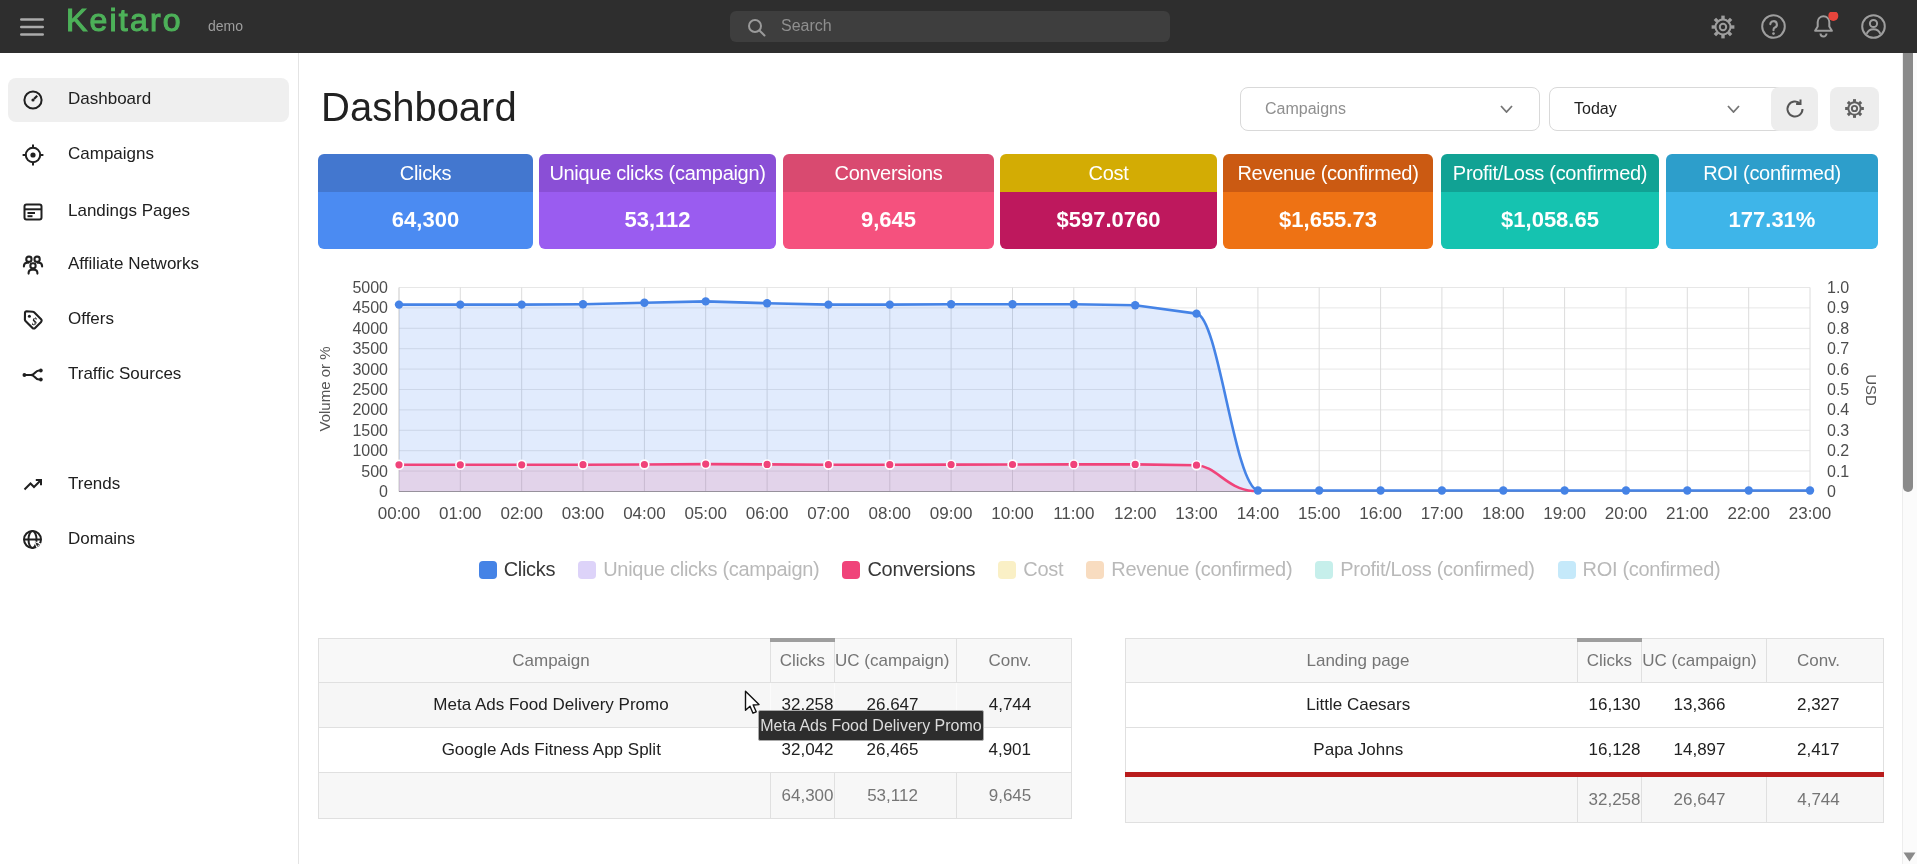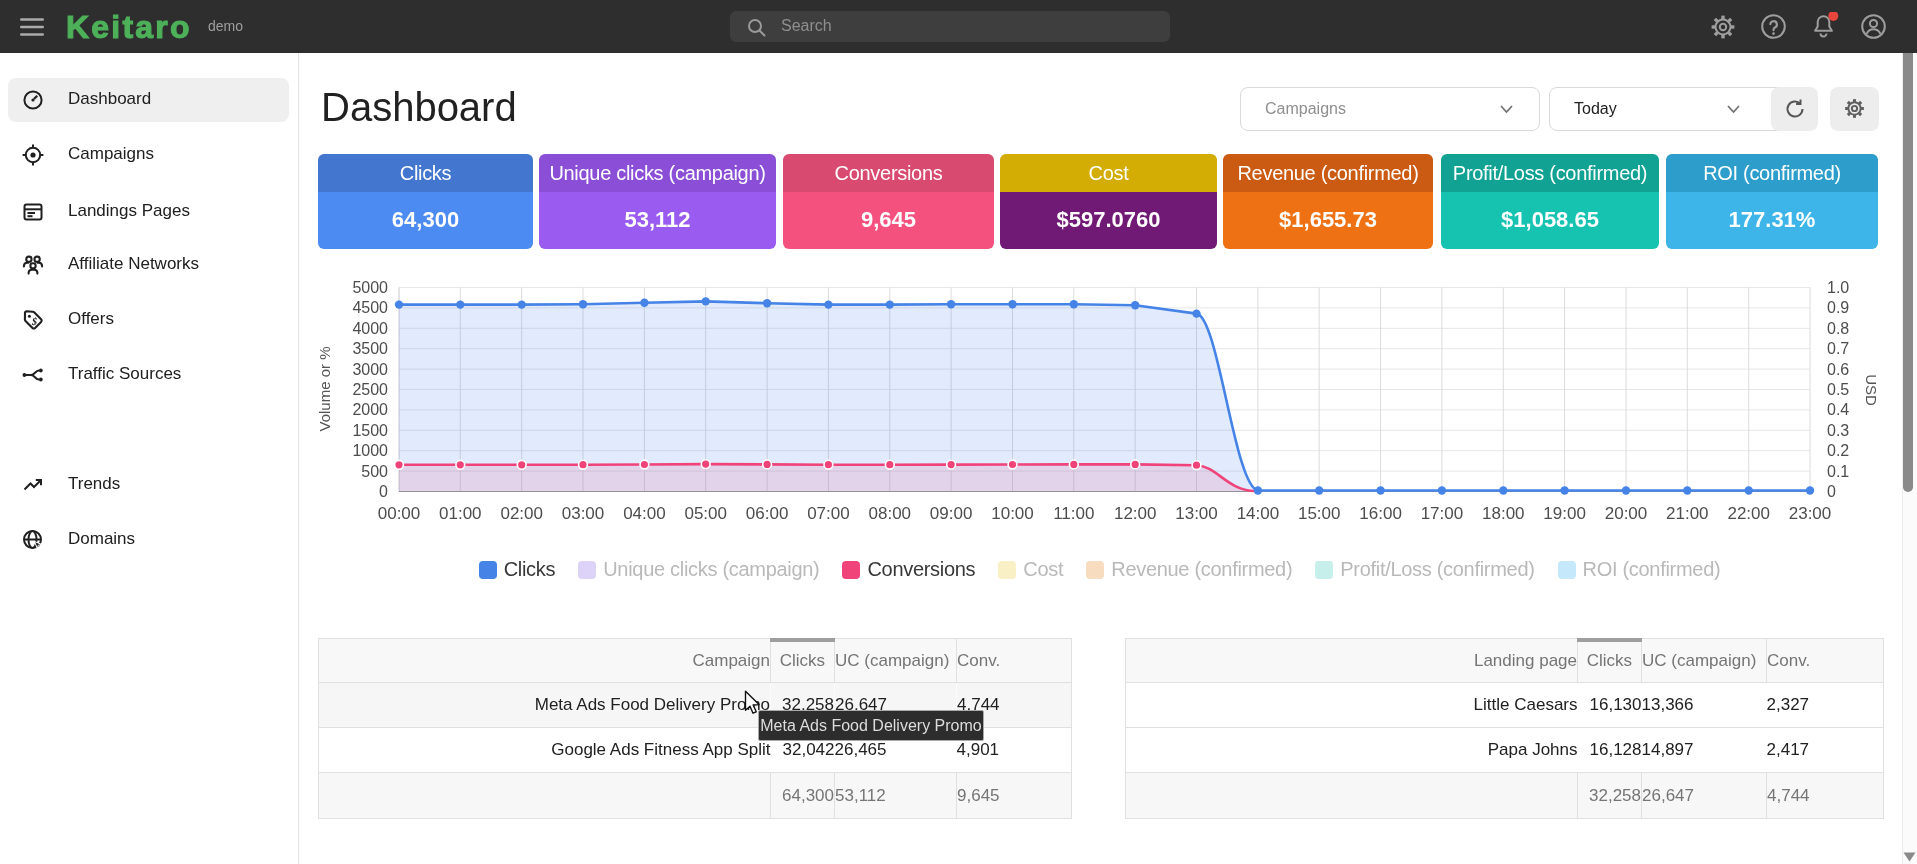--- a/index.html
+++ b/index.html
@@ -1,20 +1,20 @@
 <!DOCTYPE html>
 <html><head>
 <meta charset="utf-8">
 <style>
 html,body{margin:0;padding:0;}
 body{width:1917px;height:864px;overflow:hidden;font-family:"Liberation Sans",sans-serif;background:#fff;position:relative;}
 .abs{position:absolute;}
 
 #nav{position:absolute;left:0;top:0;width:1917px;height:53px;background:#2e2e2e;}
-#logo{position:absolute;left:66px;top:9px;font-size:32px;font-weight:700;color:#4db159;letter-spacing:2.2px;-webkit-text-stroke:1.1px #4db159;}
+#logo{position:absolute;left:66px;top:2px;font-size:32px;font-weight:400;color:#4db159;letter-spacing:2.2px;-webkit-text-stroke:1.1px #4db159;}
 #demo{position:absolute;left:208px;top:18px;font-size:14px;color:#9e9e9e;}
 #search{position:absolute;left:730px;top:11px;width:440px;height:31px;background:#3e3e3e;border-radius:6px;}
 #search .ph{position:absolute;left:51px;top:6px;font-size:16px;color:#8f8f8f;}
 
 #sidebar{position:absolute;left:0;top:53px;width:298px;height:811px;background:#fff;border-right:1px solid #e4e4e4;}
 .mi{position:absolute;left:8px;width:281px;height:44px;border-radius:8px;}
 .mi.active{background:#efefef;}
 .mi .txt{position:absolute;left:60px;top:11px;font-size:17px;color:#202020;}
 .mi svg{position:absolute;left:13px;top:10px;}
 
@@ -33,22 +33,22 @@
 .li.off{color:#b9b9b9;}
 .li.on{color:#383838;}
 
 .tbl{position:absolute;top:638px;border-collapse:collapse;table-layout:fixed;font-size:17px;}
 .tbl td{padding:0;overflow:hidden;white-space:nowrap;}
 .tbl .hdr td{height:43px;background:#f8f8f8;color:#757575;border:1px solid #e0e0e0;font-size:17px;}
 .tbl .row td{height:44px;color:#212121;border-top:1px solid #e0e0e0;}
 .tbl .row td:first-child{border-left:1px solid #e0e0e0;}
 .tbl .row td:last-child{border-right:1px solid #e0e0e0;}
 .tbl .tot td{height:45px;background:#f7f7f7;color:#757575;border:1px solid #e0e0e0;}
-.tbl .num{text-align:left;padding-right:7px;}
-.tbl .name{padding-left:13px;text-align:right;}
+.tbl .num{text-align:center;padding-right:7px;}
+.tbl .name{padding-left:13px;text-align:center;}
 .sortbar{position:absolute;height:4px;background:#9e9e9e;top:638px;}
 
 #tip{position:absolute;left:758px;top:710px;width:224px;height:29px;background:#2d2d2d;border:1px solid #aaa;border-radius:2px;color:#dcdcdc;font-size:16px;line-height:29px;text-align:center;}
 
 #sbtrack{position:absolute;left:1902px;top:53px;width:15px;height:811px;background:#fbfbfb;border-left:1px solid #ededed;}
 #sbthumb{position:absolute;left:1903px;top:53px;width:10px;height:439px;background:#8a8a8a;border-radius:0 0 5px 5px;}
 </style>
 </head>
 <body>
 
@@ -225,21 +225,21 @@
 <div class="card" style="left:539px;width:237px;">
   <div class="h" style="background:#8a4fd6">Unique clicks (campaign)</div>
   <div class="v" style="background:#9a5cf0">53,112</div>
 </div>
 <div class="card" style="left:783px;width:211px;">
   <div class="h" style="background:#d94a70">Conversions</div>
   <div class="v" style="background:#f5517e">9,645</div>
 </div>
 <div class="card" style="left:1000px;width:217px;">
   <div class="h" style="background:#d3ac04">Cost</div>
-  <div class="v" style="background:#701a75">$597.0760</div>
+  <div class="v" style="background:#be185d">$597.0760</div>
 </div>
 <div class="card" style="left:1223px;width:210px;">
   <div class="h" style="background:#cb5a12">Revenue (confirmed)</div>
   <div class="v" style="background:#ee7214">$1,655.73</div>
 </div>
 <div class="card" style="left:1441px;width:218px;">
   <div class="h" style="background:#11a294">Profit/Loss (confirmed)</div>
   <div class="v" style="background:#15c3b0">$1,058.65</div>
 </div>
 <div class="card" style="left:1666px;width:212px;">
@@ -443,21 +443,21 @@
         <td class="num" style="text-align:right;padding-right:9px">Clicks</td>
         <td class="num" style="padding-right:9px">UC (campaign)</td>
         <td class="num" style="padding-right:13px">Conv.</td>
       </tr>
   <tr class="row">
         <td class="name">Little Caesars</td>
         <td class="name" style="padding-left:10px">16,130</td>
         <td class="num" style="padding-right:9px">13,366</td>
         <td class="num" style="padding-right:13px">2,327</td>
       </tr>
-  <tr class="row" style="border-bottom:1px solid #b91c1c">
+  <tr class="row" style="border-bottom:5px solid #b91c1c">
         <td class="name">Papa Johns</td>
         <td class="name" style="padding-left:10px">16,128</td>
         <td class="num" style="padding-right:9px">14,897</td>
         <td class="num" style="padding-right:13px">2,417</td>
       </tr>
   <tr class="tot">
         <td class="name"></td>
         <td class="name" style="padding-left:10px">32,258</td>
         <td class="num" style="padding-right:9px">26,647</td>
         <td class="num" style="padding-right:13px">4,744</td>

